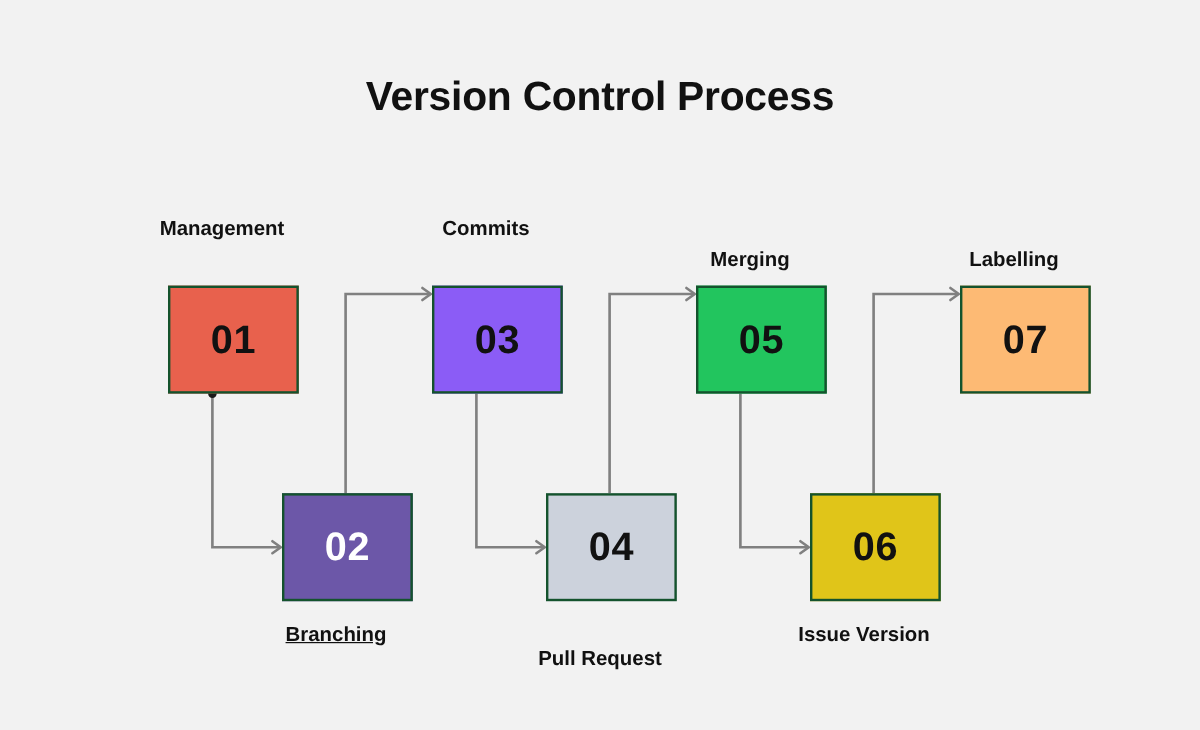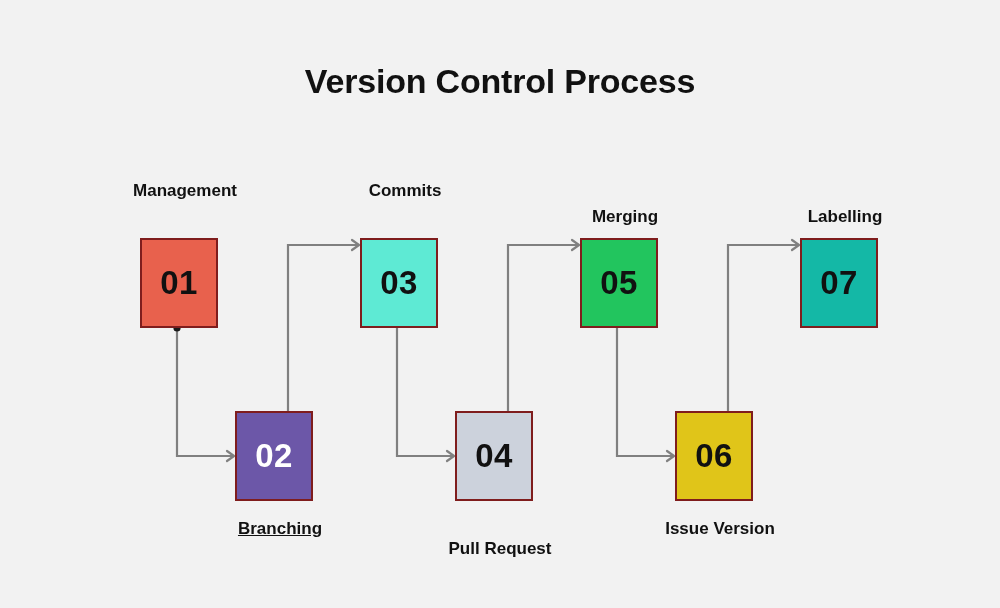--- a/index.html
+++ b/index.html
@@ -25,22 +25,22 @@
 
   svg#wires{
     position:absolute;
     left:0;top:0;
     width:1000px;height:608px;
     pointer-events:none;
   }
 
   .node{
     position:absolute;
-    width:78px;height:90px;
-    border:2px solid #7f1d1d;
+    width:109px;height:90px;
+    border:2px solid #14532d;
     box-sizing:border-box;
     display:flex;
     align-items:center;
     justify-content:center;
     font-size:33px;
     font-weight:bold;
     letter-spacing:0.5px;
   }
 
   .caption{
@@ -90,21 +90,21 @@
       </div>
       <div class="caption above" style="left: 75px; top: 178px;">
         <div>Management</div>
       </div>
       <div class="node" style="left: 235px; top: 411px; background: rgb(108, 87, 168); color: rgb(255, 255, 255);">
         <span>02</span>
       </div>
       <div class="caption below" style="left: 170px; top: 516px; text-decoration: underline;">
         <div>Branching</div>
       </div>
-      <div class="node" style="left: 360px; top: 238px; background: #5eead4; color: rgb(17, 17, 17);">
+      <div class="node" style="left: 360px; top: 238px; background: #8b5cf6; color: rgb(17, 17, 17);">
         <span>03</span>
       </div>
       <div class="caption above" style="left: 295px; top: 178px;">
         <div>Commits</div>
       </div>
       <div class="node" style="left: 455px; top: 411px; background: rgb(204, 210, 220); color: rgb(17, 17, 17);">
         <span>04</span>
       </div>
       <div class="caption below" style="left: 390px; top: 536px;">
         <div>Pull Request</div>
@@ -114,21 +114,21 @@
       </div>
       <div class="caption above" style="left: 515px; top: 204px;">
         <div>Merging</div>
       </div>
       <div class="node" style="left: 675px; top: 411px; background: rgb(224, 197, 25); color: rgb(17, 17, 17);">
         <span>06</span>
       </div>
       <div class="caption below" style="left: 610px; top: 516px;">
         <div>Issue Version</div>
       </div>
-      <div class="node" style="left: 800px; top: 238px; background: #14b8a6; color: rgb(17, 17, 17);">
+      <div class="node" style="left: 800px; top: 238px; background: #fdba74; color: rgb(17, 17, 17);">
         <span>07</span>
       </div>
       <div class="caption above" style="left: 735px; top: 204px;">
         <div>Labelling</div>
       </div>
     </div>
 
 </div>
 
 </body></html>

